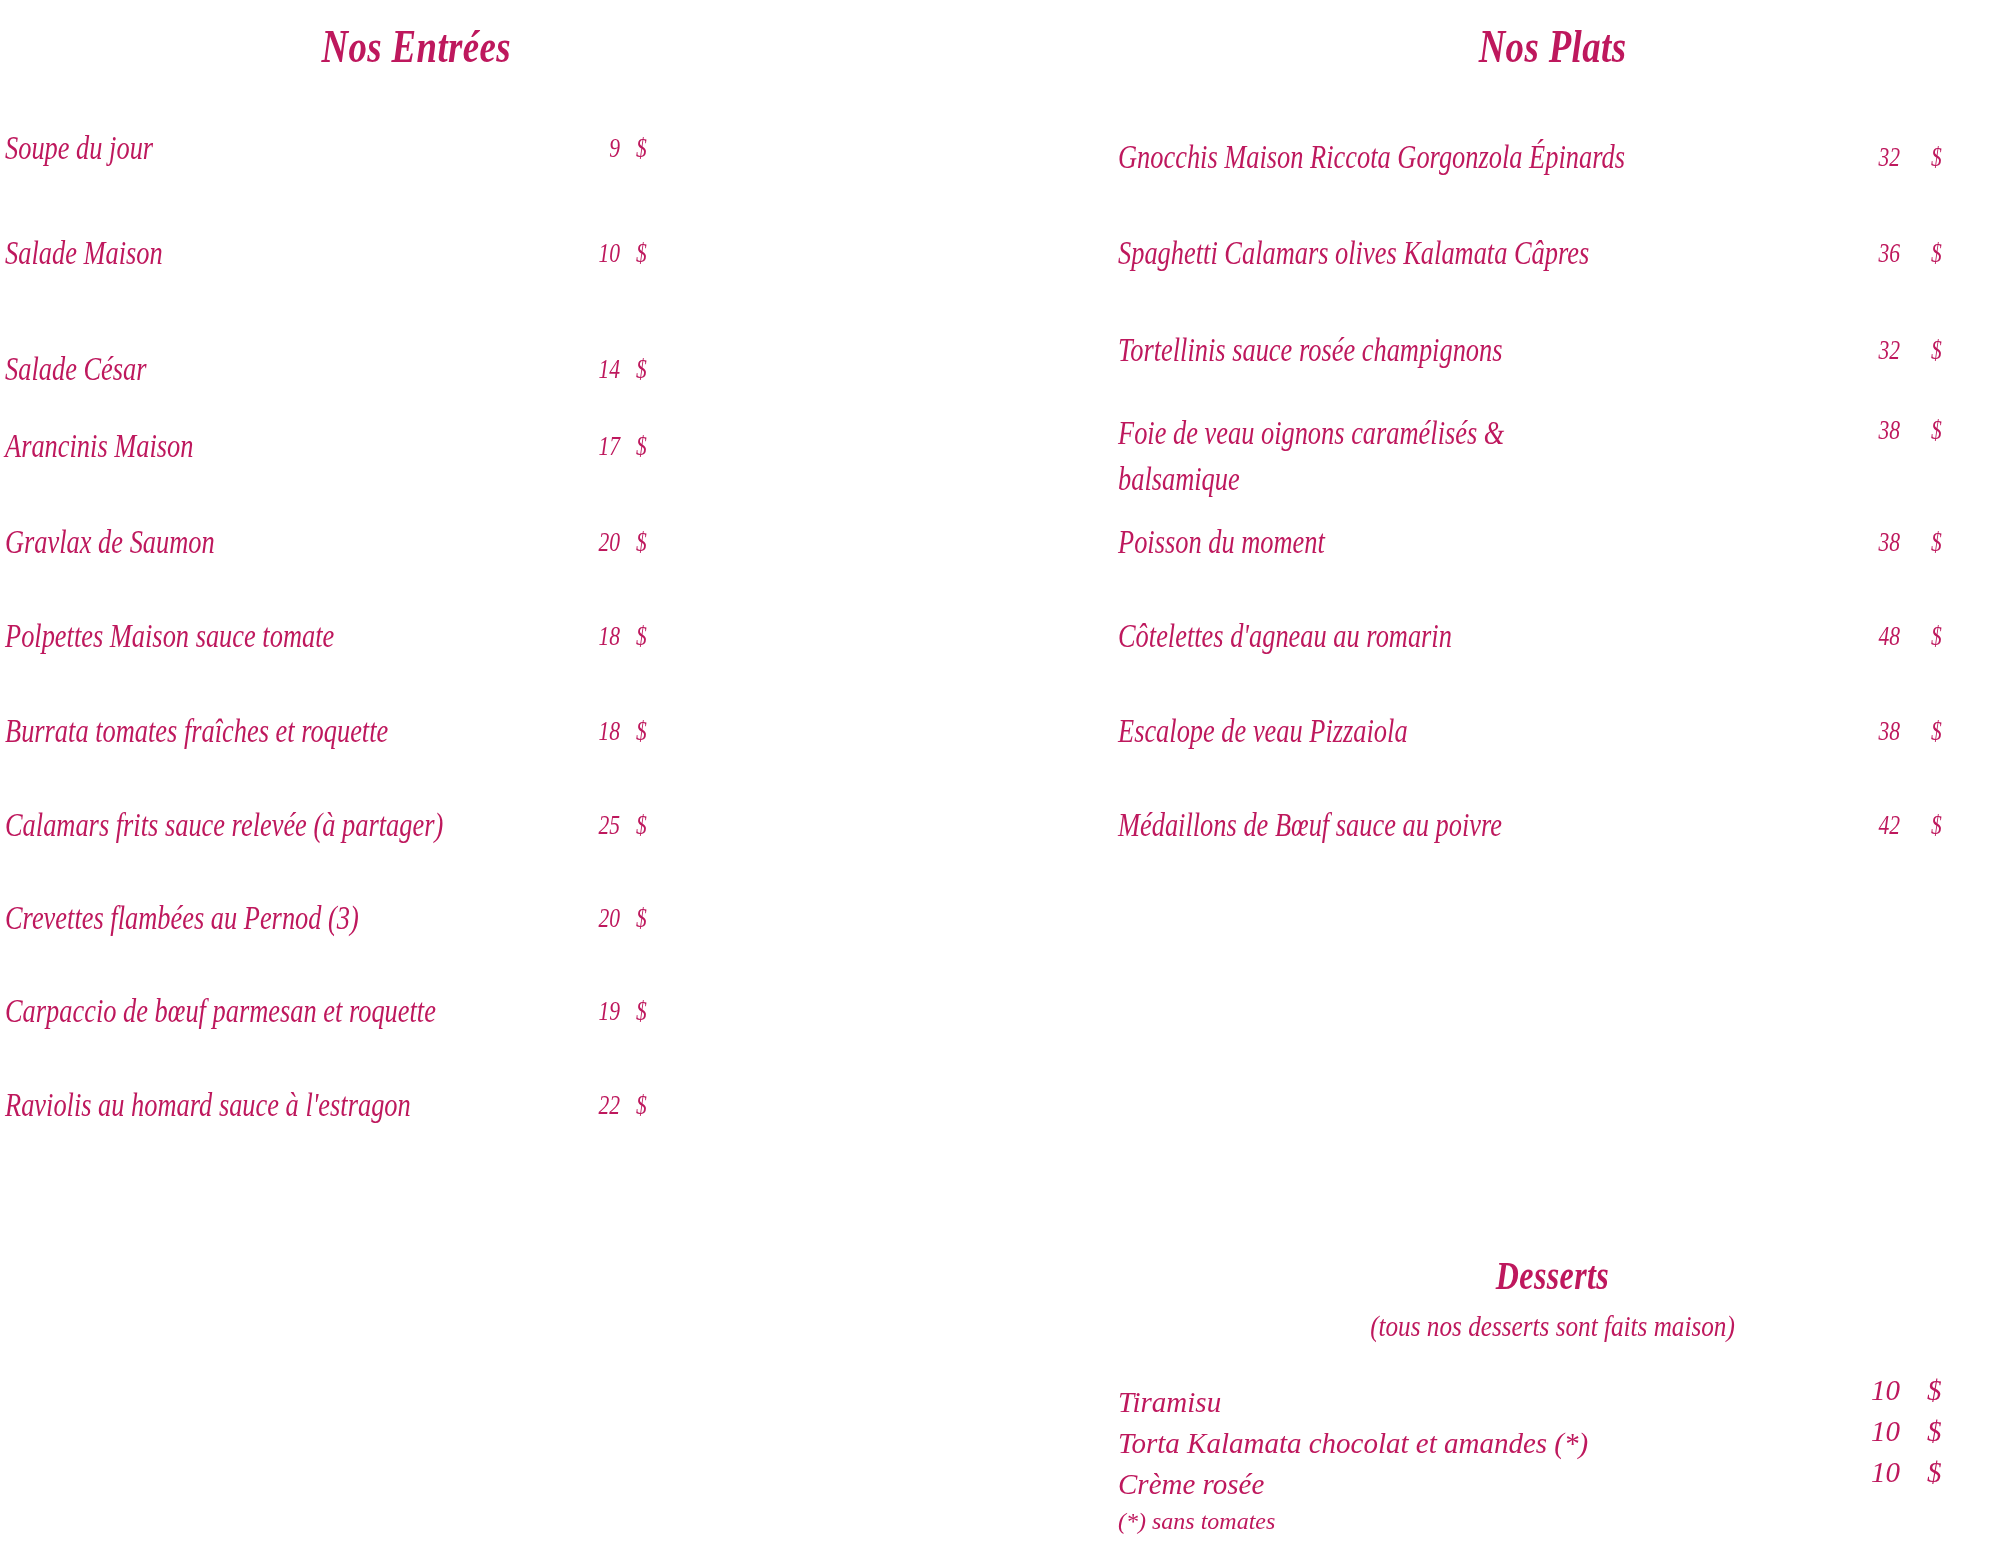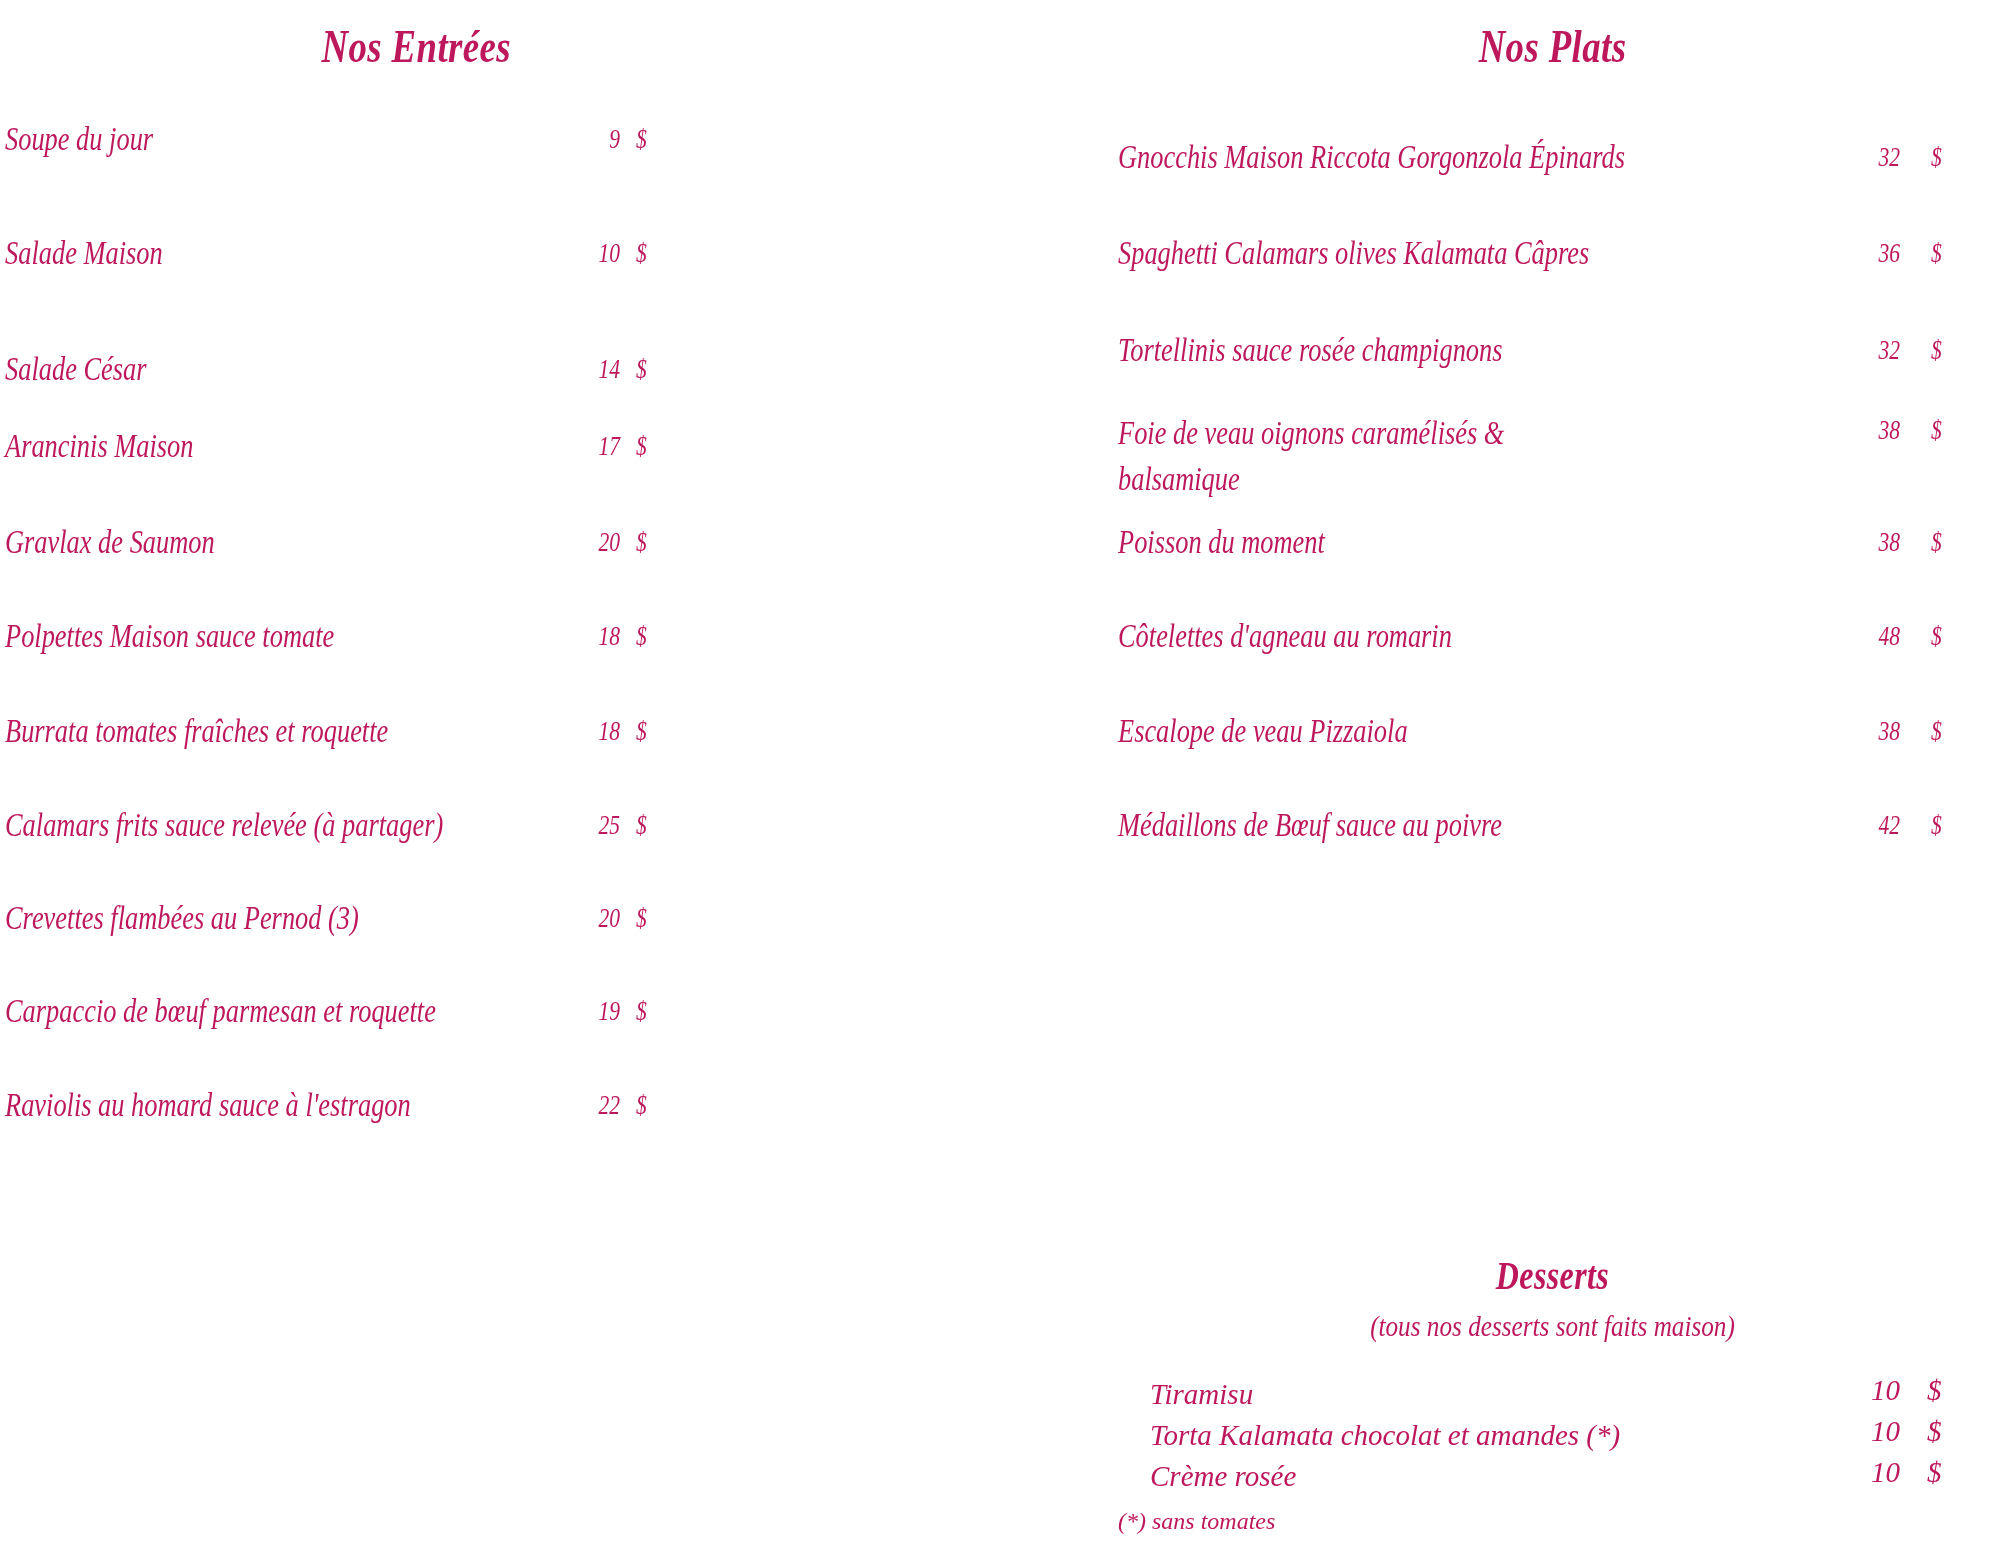--- a/index.html
+++ b/index.html
@@ -133,26 +133,25 @@
   
   .dessert-row {
     position: absolute;
     left: 0;
     width: 100%;
     height: 36px;
   }
   .dessert-name {
     position: absolute;
     left: 13px;
-    top: 4px;
+    top: 12px;
     font-style: italic;
     font-size: 29px;
     white-space: nowrap;
     line-height: 36px;
-    margin-left: 32px;
   }
   .dessert-price {
     position: absolute;
     left: 700px;
     top: 0;
     width: 95px;
     text-align: right;
     font-style: italic;
     font-size: 29px;
     line-height: 36px;
@@ -177,21 +176,21 @@
 </style>
 </head>
 <body>
 
 <div id="menu-page">
 
   <div class="column" id="col-entrees">
 
     <div class="section-heading" id="heading-entrees">Nos Entrées</div>
 
-    <div class="menu-row" style="top:119px">
+    <div class="menu-row" style="top:128px">
       <span class="item-name">Soupe du jour</span>
       <span class="item-price">9</span>
       <span class="item-currency">$</span>
     </div>
 
     <div class="menu-row" style="top:233px">
       <span class="item-name">Salade Maison</span>
       <span class="item-price">10</span>
       <span class="item-currency">$</span>
     </div>

